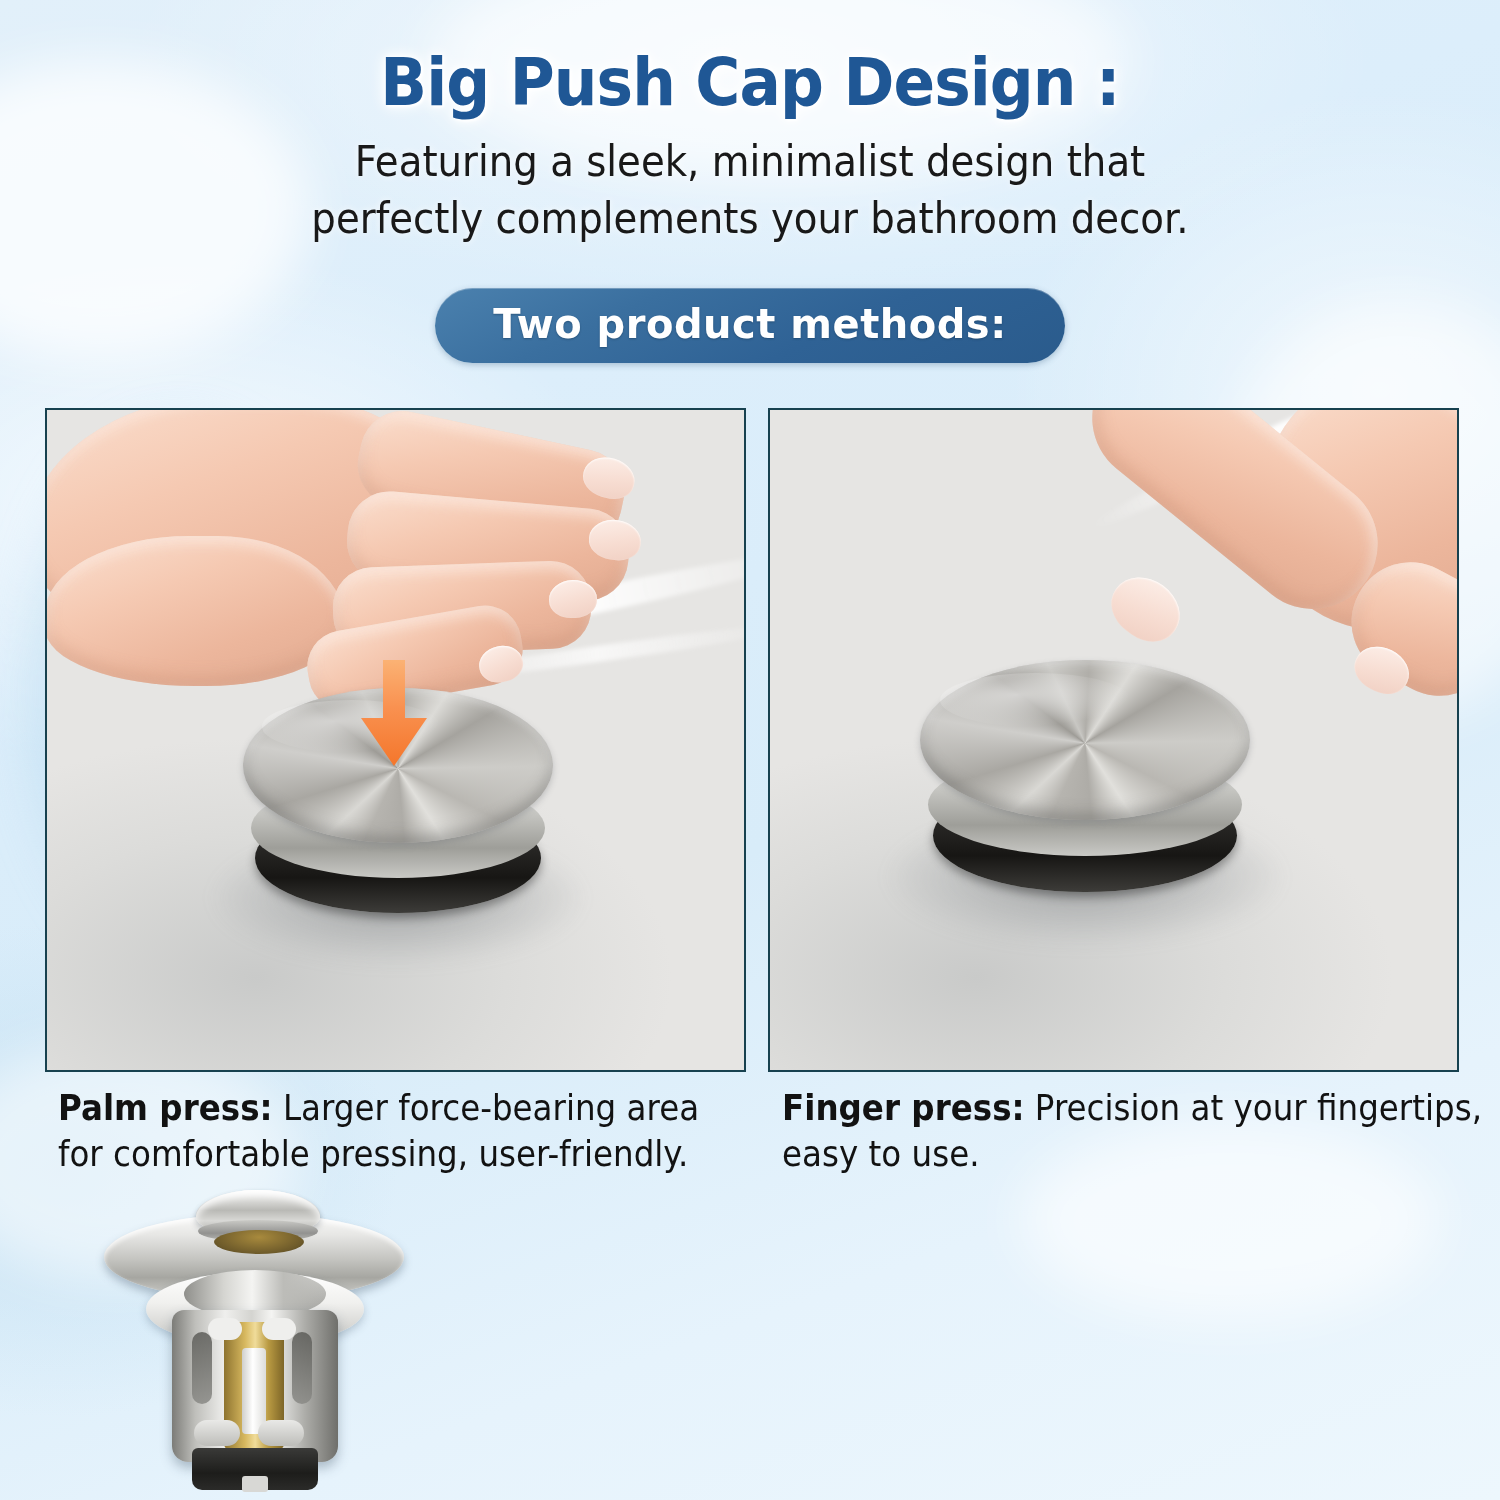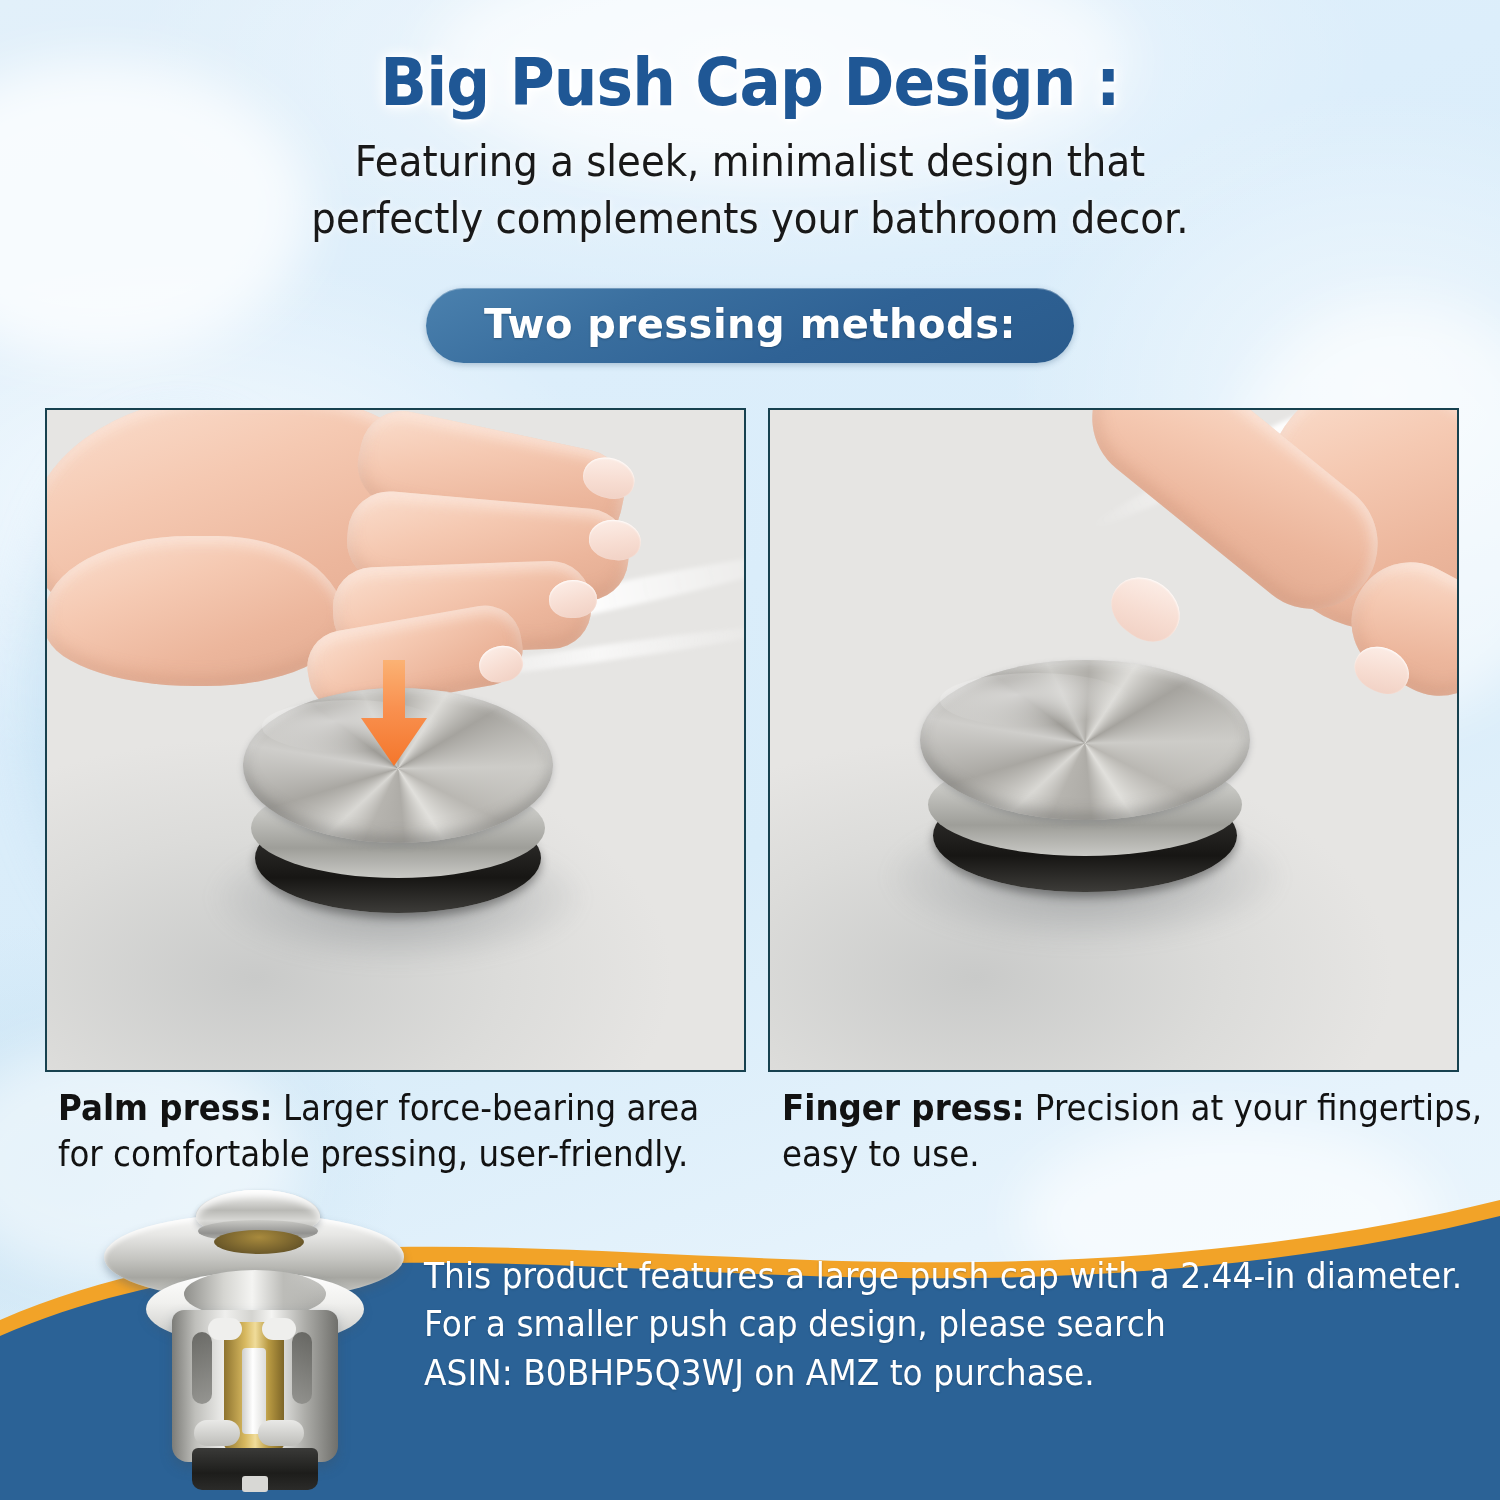--- a/index.html
+++ b/index.html
@@ -176,21 +176,21 @@
   <div class="wisp w6"></div>
 
   <div class="headline">Big Push Cap Design :</div>
 
   <div class="subhead">
     <div>Featuring a sleek, minimalist design that</div>
     <div>perfectly complements your bathroom decor.</div>
   </div>
 
   <div class="pill-wrap">
-    <span class="pill">Two pressing methods:</span>
+    <span class="pill">Two product methods:</span>
   </div>
 
   <div class="panel left">
     <div class="sink"></div>
     <div class="sheen" style="left:300px;top:180px;width:470px;height:26px;transform:rotate(-12deg);"></div>
     <div class="sheen" style="left:360px;top:236px;width:380px;height:16px;transform:rotate(-8deg);opacity:.75;"></div>
 
     <div class="hand" style="left:-20px;top:-14px;width:660px;height:330px;">
 
       <div class="finger" style="left:0;top:0;width:430px;height:250px;border-radius:46% 40% 52% 44%/58% 52% 46% 42%;"></div>
@@ -253,32 +253,20 @@
     <div>for comfortable pressing, user-friendly.</div>
   </div>
 
   <div class="caption right">
     <div>
       <b>Finger press:</b><span> Precision at your fingertips,</span>
     </div>
     <div>easy to use.</div>
   </div>
 
-  <div class="banner">
-    <svg width="1500" height="300" viewBox="0 0 1500 300">
-      <path d="M0,120 C260,6 560,58 900,62 C1140,65 1340,40 1500,0 L1500,300 L0,300 Z" fill="#f2a328"></path>
-      <path d="M0,136 C260,22 560,74 900,78 C1140,81 1340,56 1500,16 L1500,300 L0,300 Z" fill="#2b6296"></path>
-    </svg>
-
-    <div class="banner-text">
-      <div>This product features a large push cap with a 2.44-in diameter.</div>
-      <div>For a smaller push cap design, please search</div>
-      <div>ASIN: B0BHP5Q3WJ on AMZ to purchase.</div>
-    </div>
-  </div>
 
   <div class="product">
 
     <div class="pz metal-h" style="left:100px;top:4px;width:124px;height:42px;border-radius:50% 50% 40% 40%/62% 62% 38% 38%;
                 box-shadow:inset 0 4px 6px rgba(255,255,255,.8), 0 3px 5px rgba(80,90,100,.3);"></div>
     <div class="pz" style="left:102px;top:34px;width:120px;height:26px;border-radius:50%;
                 background:linear-gradient(180deg,#c3c3bf 0%,#8e8e8a 55%,#b7b7b3 100%);"></div>
 
     <div class="pz" style="left:106px;top:44px;width:112px;height:24px;border-radius:50%;
                 background:linear-gradient(180deg,#fefefe 0%,#e6e6e4 60%,#cfcfcd 100%);"></div>

